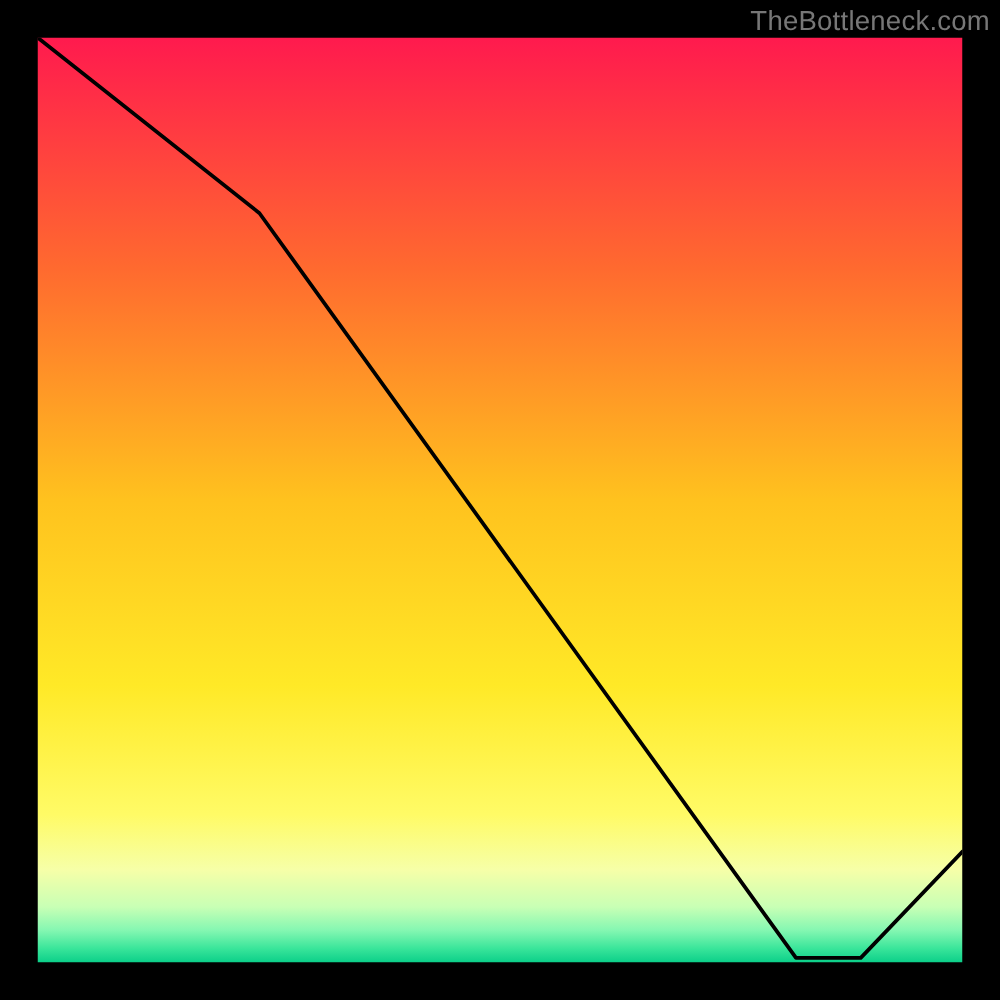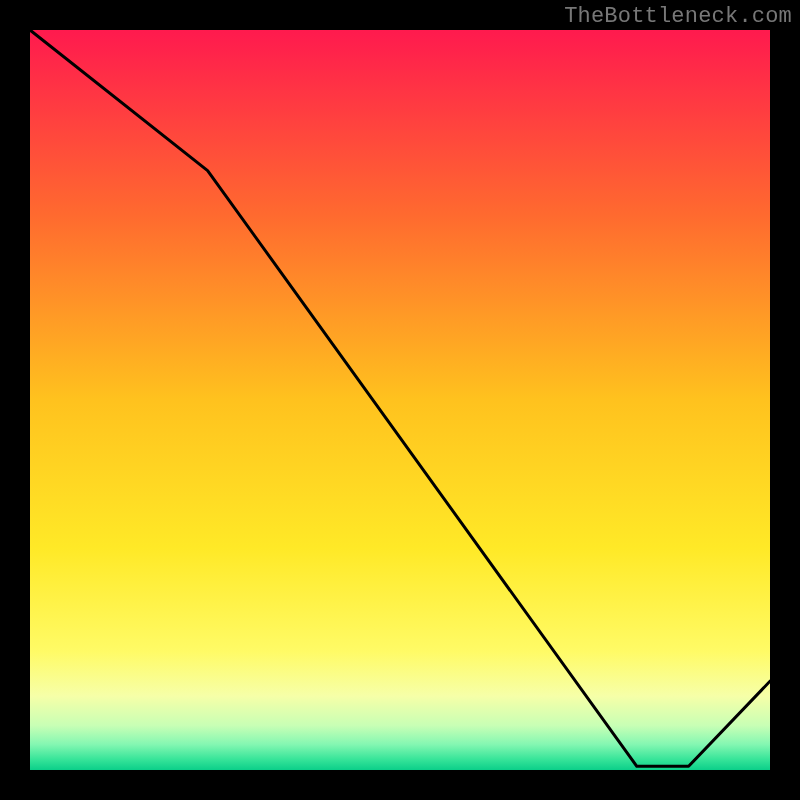--- a/index.html
+++ b/index.html
@@ -15,21 +15,21 @@
     position: relative;
     width: 800px;
     height: 800px;
   }
   .attribution {
     position: absolute;
     top: 4px;
     right: 8px;
     color: #777;
     font-size: 22px;
-    font-family: Liberation Mono, monospace;
+    font-family: Liberation Sans, sans-serif;
     letter-spacing: 0.2px;
   }
   .plot-wrap {
     position: absolute;
     left: 30px;
     top: 30px;
     width: 740px;
     height: 740px;
   }
   svg { display: block; }

